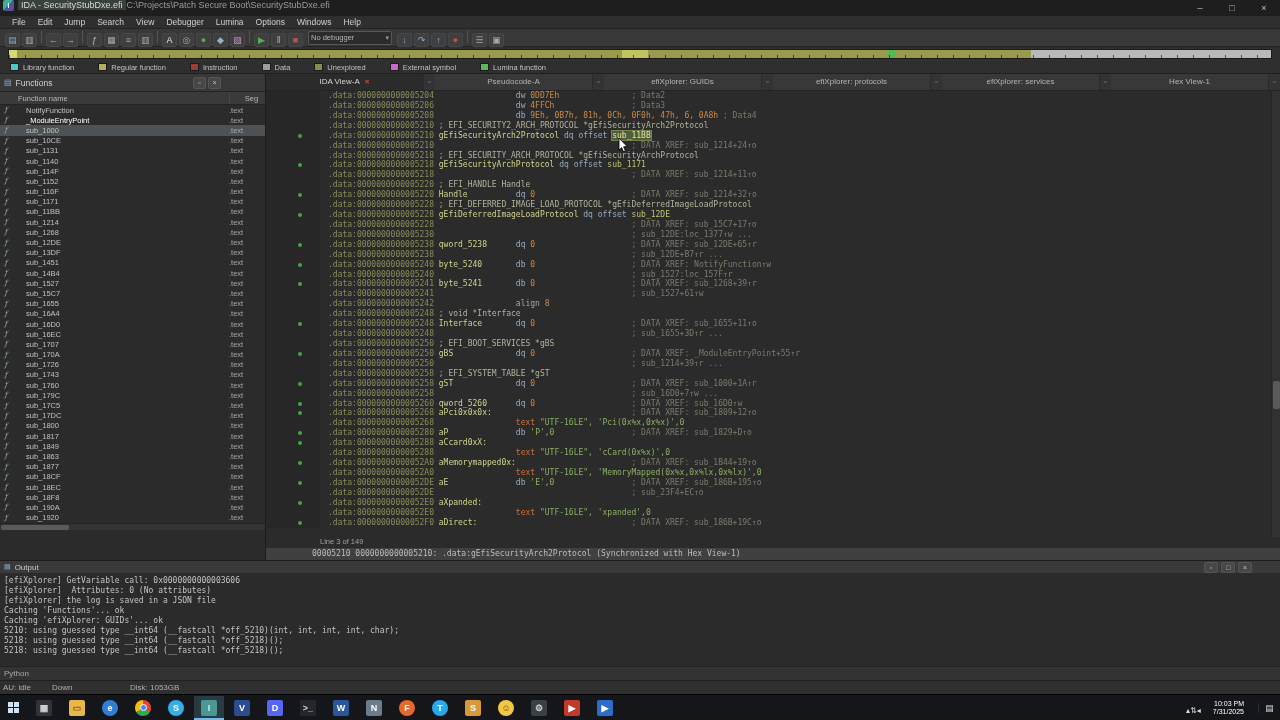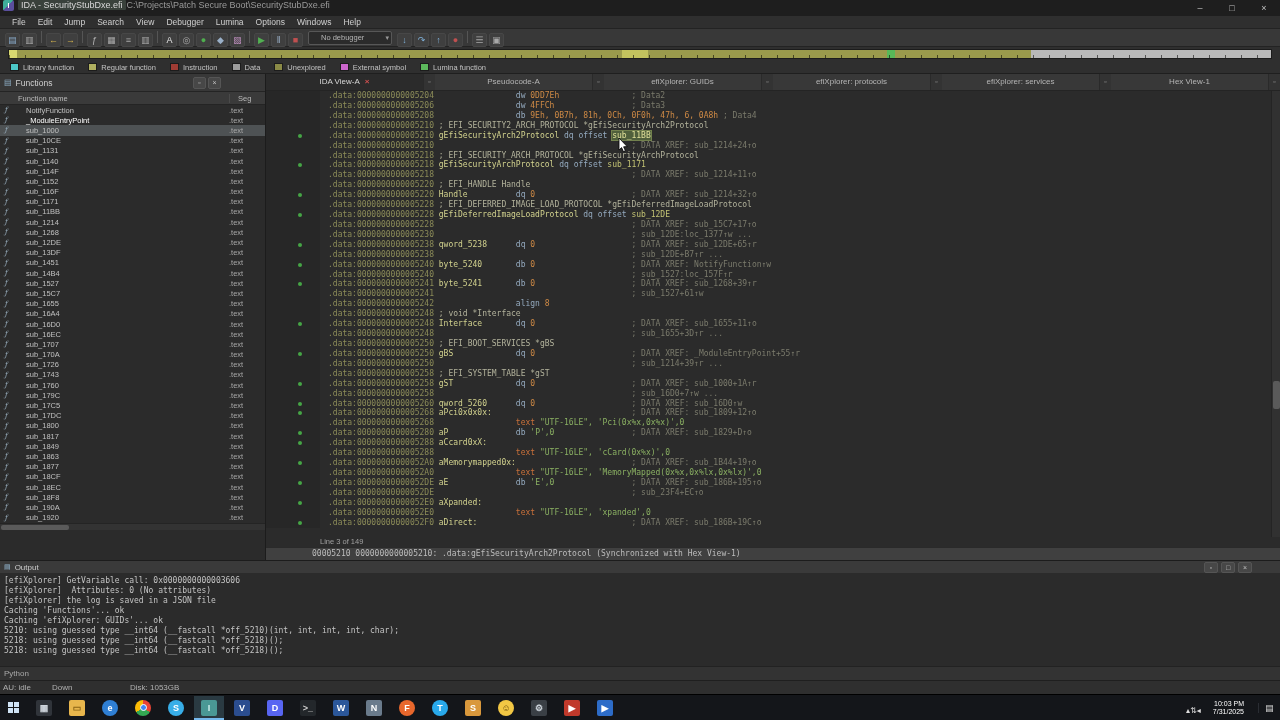--- a/index.html
+++ b/index.html
@@ -12,41 +12,41 @@
 .title-path{color:#9a9a9a;margin-left:1px;white-space:pre;}
 .caption-buttons{margin-left:auto;display:flex;height:100%;}
 .cap-btn{width:32px;height:100%;display:flex;align-items:center;justify-content:center;color:#c0c0c0;font-size:9px;}
 
 .menubar{height:13px;background:#2f2f2f;display:flex;align-items:center;font-size:8.5px;color:#d0d0d0;padding-left:6px;border-bottom:1px solid #232323;flex:0 0 auto;}
 .menu-item{padding:8px 6px;}
 
 .toolbar{height:18px;background:#383838;display:flex;align-items:center;padding-left:4px;border-bottom:1px solid #232323;flex:0 0 auto;}
 .tb-icon{width:15px;height:14px;display:inline-flex;align-items:center;justify-content:center;font-size:9px;margin:0 1px;background:#3f3f3f;border:1px solid #474747;border-radius:2px;}
 .tb-sep{width:1px;height:12px;background:#555;margin:0 3px;display:inline-block;}
-.combo{display:inline-flex;align-items:center;height:14px;background:#2b2b2b;border:1px solid #575757;border-radius:2px;margin:0 4px;padding:0 2px 0 12px;font-size:7.5px;color:#b5b5b5;min-width:84px;justify-content:space-between;}
+.combo{display:inline-flex;align-items:center;height:14px;background:#2b2b2b;border:1px solid #575757;border-radius:2px;margin:0 4px;padding:0 2px 0 2px;font-size:7.5px;color:#b5b5b5;min-width:84px;justify-content:space-between;}
 .combo-arrow{color:#9a9a9a;font-size:7px;margin-left:6px;}
 
 .navband{height:14px;background:#2f2f2f;padding:2px 8px;flex:0 0 auto;}
 #nav-segs{display:flex;height:10px;border:1px solid #1c1c1c;position:relative;overflow:hidden;}
 .nav-seg{height:100%;display:inline-block;}
 #nav-ticks{position:absolute;left:0;right:0;bottom:0;height:3px;background:repeating-linear-gradient(90deg,rgba(0,0,0,.55) 0 1px,transparent 1px 16px);}
 
-.legend{height:13px;background:#2f2f2f;display:flex;align-items:center;padding-left:10px;gap:14px;font-size:7.5px;color:#c2c2c2;border-bottom:1px solid #1f1f1f;flex:0 0 auto;}
+.legend{height:13px;background:#2f2f2f;display:flex;align-items:center;padding-left:10px;gap:24px;font-size:7.5px;color:#c2c2c2;border-bottom:1px solid #1f1f1f;flex:0 0 auto;}
 .legend-item{display:inline-flex;align-items:center;gap:4px;}
 .legend-swatch{width:9px;height:8px;display:inline-block;border:1px solid #1c1c1c;}
 
 .main{flex:0 0 486px;display:flex;min-height:0;background:#2b2b2b;}
 .funcpanel{width:266px;flex:0 0 266px;border-right:1px solid #1c1c1c;display:flex;flex-direction:column;background:#2b2b2b;}
 .panel-header{height:18px;background:#383838;display:flex;align-items:center;font-size:8.5px;color:#cfcfcf;padding:0 4px;border-bottom:1px solid #242424;}
 .fp-icon{color:#8fb0c8;font-size:8px;margin-right:4px;}
 #fp-btns{margin-left:auto;display:flex;gap:2px;padding-right:40px;}
 .fp-btn{width:13px;height:12px;background:#474747;border:1px solid #555;border-radius:2px;display:inline-flex;align-items:center;justify-content:center;color:#c0c0c0;font-size:7px;}
 .colheads{height:13px;background:#3a3a3a;display:flex;align-items:center;font-size:7.5px;color:#b8b8b8;border-bottom:1px solid #242424;padding-left:18px;}
 .colheads .ch-name{flex:1;}
-.colheads .ch-seg{width:36px;border-left:1px solid #4a4a4a;padding-left:8px;}
+.colheads .ch-seg{width:36px;border-left:1px solid #4a4a4a;padding-left:8px;text-align:center;}
 .funclist{height:418px;overflow:hidden;}
 .frow{height:10.2px;display:flex;align-items:center;font-size:7.5px;color:#c0c0c0;padding-left:5px;white-space:nowrap;}
 .frow.selected{background:#4e5254;}
 .frow.public .fname{color:#ffffff;}
 .ficon{width:10px;color:#9ab0c0;font-size:7px;font-family:"DejaVu Serif",serif;font-style:italic;}
 .fname{flex:1;overflow:hidden;padding-left:11px;}
 .fseg{width:36px;overflow:hidden;color:#a8a8a8;}
 .hscroll{height:7px;background:#333;border-top:1px solid #242424;position:relative;}
 .hthumb{position:absolute;left:1px;top:1px;height:5px;width:68px;background:#5a5a5a;border-radius:2px;}
 .fp-filler{flex:1;background:#2b2b2b;}

